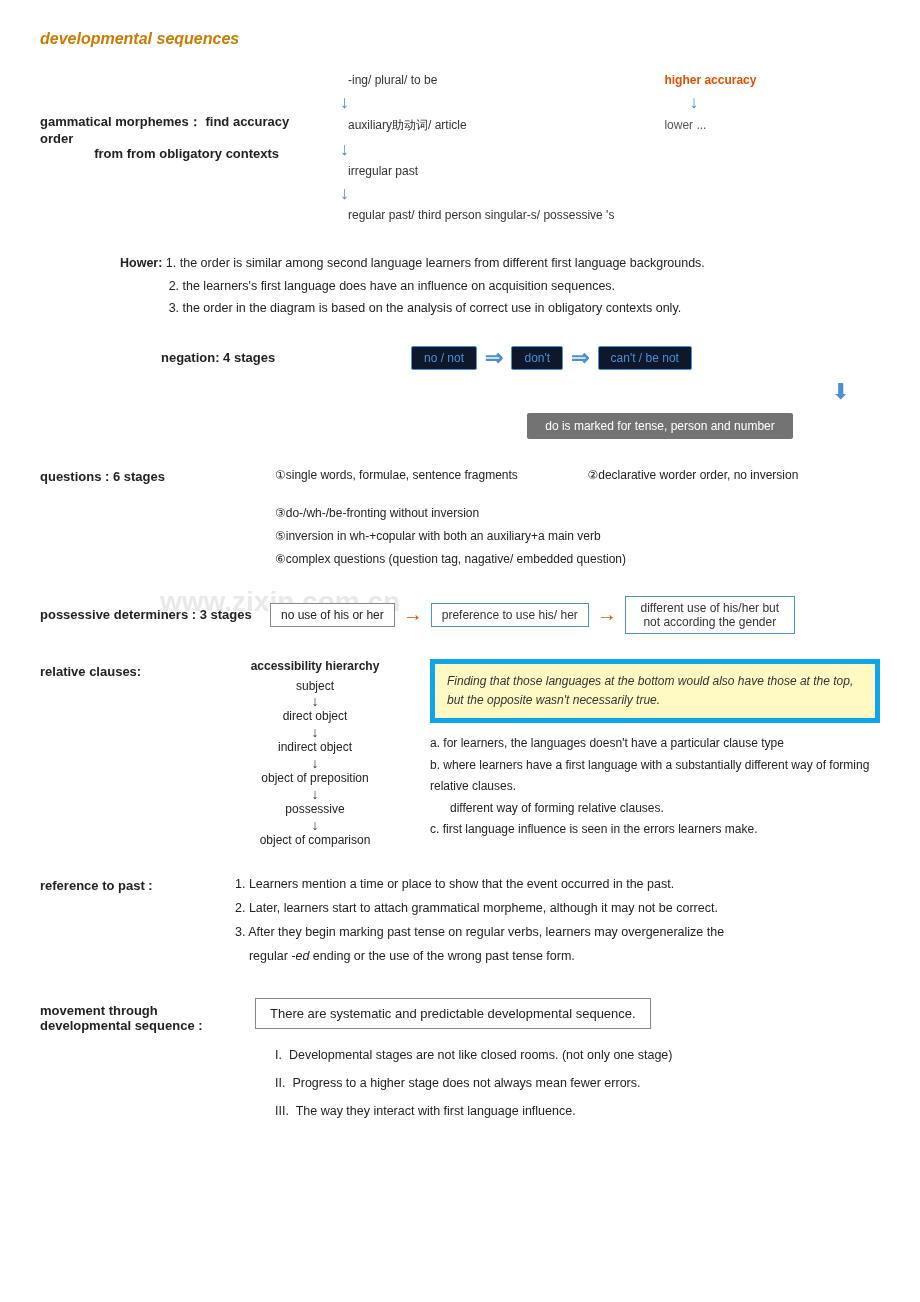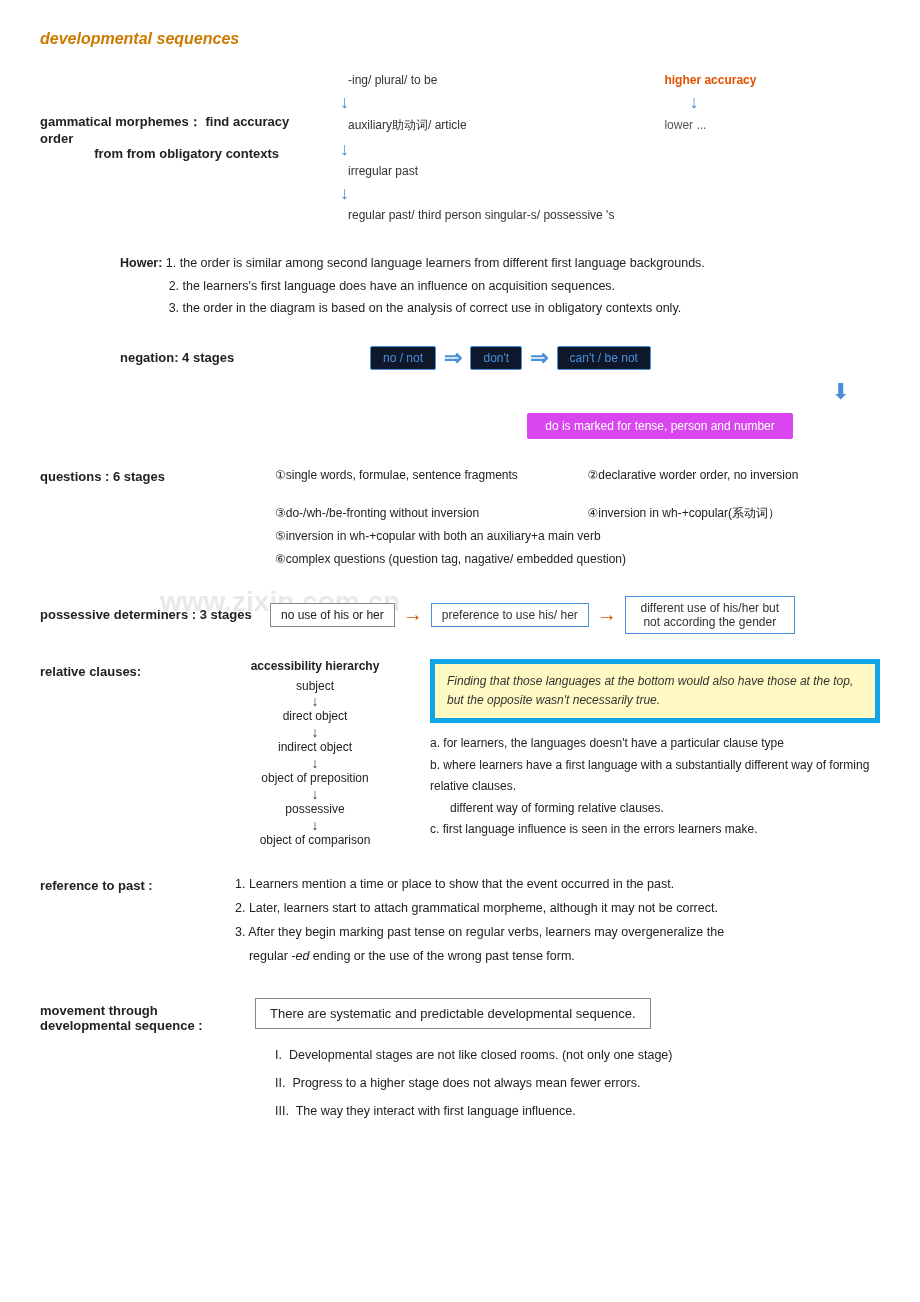--- a/index.html
+++ b/index.html
@@ -69,21 +69,21 @@
     .hower-section .hower-title { font-weight: bold; }
     .stage-box {
       border: 1px solid #4a90d9;
       color: #4a90d9;
       padding: 4px 12px;
       font-size: 12px;
       border-radius: 2px;
       background: #0f172a;
     }
     .do-marked-box {
-      background: #d946ef;
+      background: #737373;
       color: #fff;
       padding: 6px 18px;
       border-radius: 2px;
       font-size: 12px;
       display: inline-block;
       margin-left: 200px;
       margin-top: 5px;
     }
 
     
@@ -293,21 +293,21 @@
   <span class="hower-title">Hower:</span>
   <span>1. the order is similar among second language learners from different first language backgrounds.</span><br>
   &nbsp;&nbsp;&nbsp;&nbsp;&nbsp;&nbsp;&nbsp;&nbsp;&nbsp;&nbsp;&nbsp;&nbsp;&nbsp;
   <span>2. the learners's first language does have an influence on acquisition sequences.</span><br>
   &nbsp;&nbsp;&nbsp;&nbsp;&nbsp;&nbsp;&nbsp;&nbsp;&nbsp;&nbsp;&nbsp;&nbsp;&nbsp;
   <span>3. the order in the diagram is based on the analysis of correct use in obligatory contexts only.</span>
 </div>
 
 <div style="margin-bottom: 25px; margin-left: 80px;">
   <div style="display:flex; align-items:center; gap:10px; margin-bottom:8px;">
-    <div style="width:160px; font-weight:bold; font-size:13px;">negation: 4 stages</div>
+    <div style="width:160px; font-weight:bold; font-size:13px;margin-left:41px;">negation: 4 stages</div>
     <div style="display:flex; align-items:center; gap:8px; margin-left:80px;">
       <div class="stage-box">no / not</div>
       <span style="color:#4a90d9; font-size:22px; font-weight:bold;">⇒</span>
       <div class="stage-box">don't</div>
       <span style="color:#4a90d9; font-size:22px; font-weight:bold;">⇒</span>
       <div class="stage-box">can't / be not</div>
     </div>
   </div>
   <div style="display:flex; justify-content:flex-end; margin-right:30px; margin-bottom:3px;">
     <span style="color:#4a90d9; font-size:22px;">⬇</span>
@@ -317,21 +317,20 @@
   </div>
 </div>
 
 <div class="section-questions" style="margin-bottom:25px;">
   <div class="questions-label">questions : 6 stages</div>
   <div class="questions-content">
     <div class="questions-grid">
       <div>①single words, formulae, sentence fragments</div>
       <div>②declarative worder order, no inversion</div>
       <div>③do-/wh-/be-fronting without inversion</div>
-      <div>④inversion in wh-+copular(系动词）</div>
     </div>
     <div>⑤inversion in wh-+copular with both an auxiliary+a main verb</div>
     <div>⑥complex questions (question tag, nagative/ embedded question)</div>
   </div>
 </div>
 
 <div class="section-possessive" style="margin-bottom:25px; position:relative;">
   <div style="color:rgba(200,200,200,0.4); font-size:28px; font-weight:bold; position:absolute; left:120px; top:-10px; pointer-events:none; white-space:nowrap; z-index:0;">www.zixin.com.cn</div>
   <div class="possessive-label">possessive determiners : 3 stages</div>
   <div class="possessive-chain" style="position:relative; z-index:1;">

